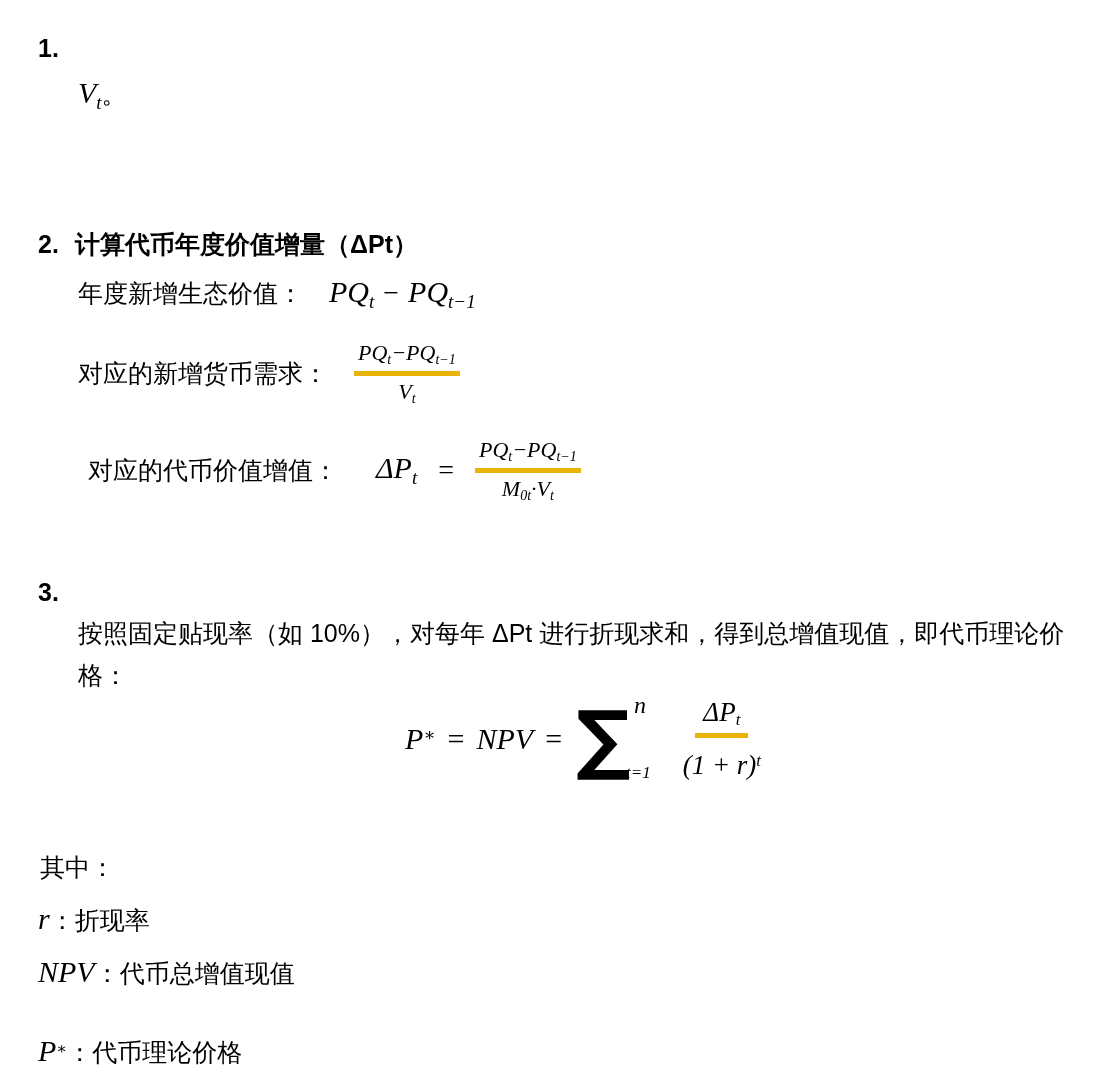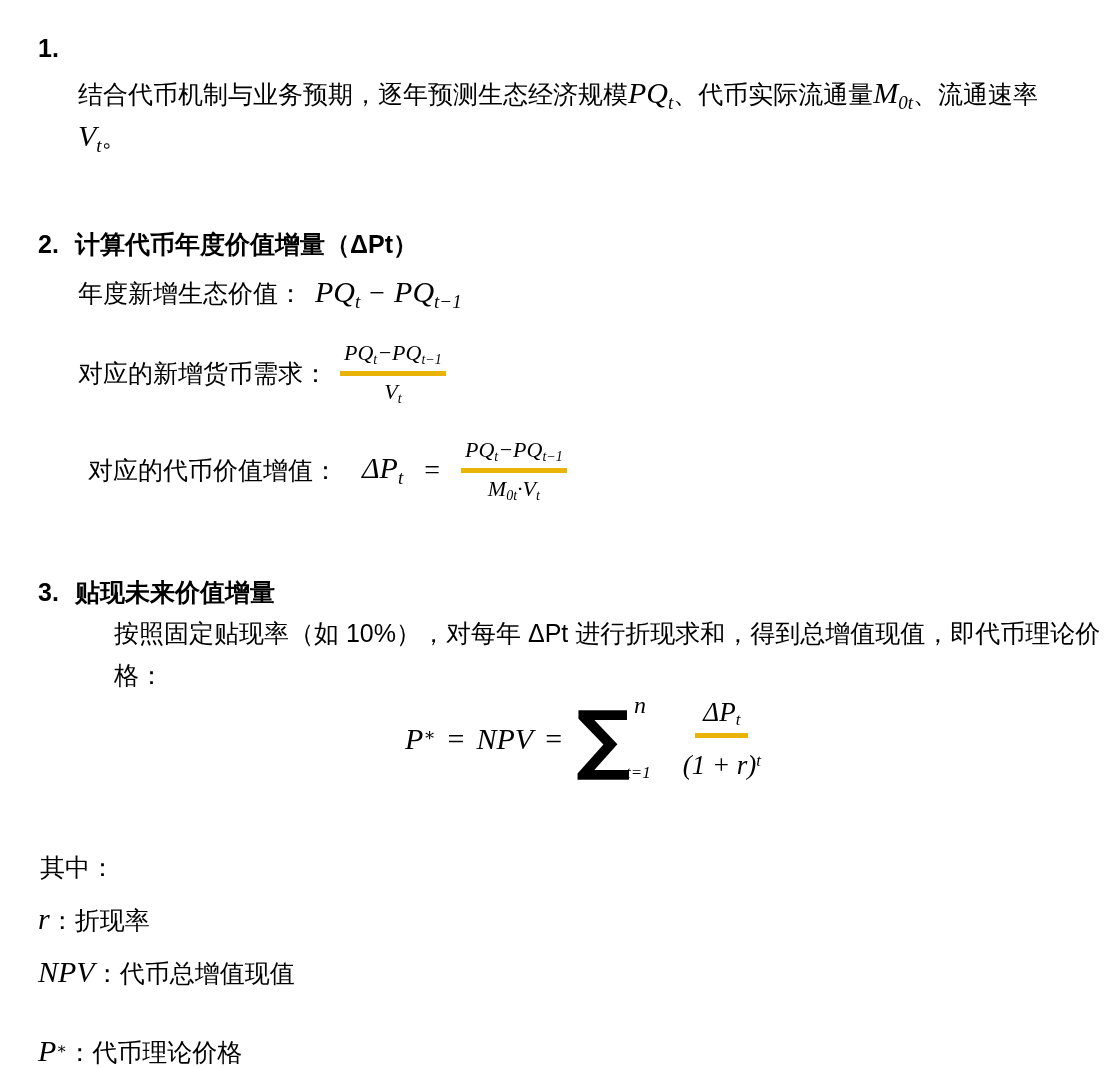--- a/index.html
+++ b/index.html
@@ -12,28 +12,28 @@
   }
   .abs { position:absolute; }
 
   
   .li-head { display:flex; font-weight:bold; font-size:25px; line-height:30px; }
   .li-num { width:37px; flex:none; }
   .li-head sub { font-size:15px; vertical-align:-0.25em; font-weight:bold; }
 
   
   .body-line { line-height:43px; white-space:nowrap; }
-  .para-line { line-height:42px; white-space:nowrap;margin-left:36px; }
+  .para-line { line-height:42px; white-space:nowrap; }
 
   
   .mi { font-family:"Liberation Serif","DejaVu Serif",serif; font-style:italic; font-size:30px; line-height:1; }
   .mi sub { font-size:19px; vertical-align:-0.3em; }
   .mi sup { font-size:18px; vertical-align:0.45em; }
   .mop { font-family:"Liberation Serif","DejaVu Serif",serif; font-style:normal; font-size:28px; margin:0 9px; }
-  .ml10 { margin-left:12px; }
+  .ml10 { margin-left:26px; }
 
   
   .frac { display:inline-flex; flex-direction:column; align-items:center; text-align:center;
           font-family:"Liberation Serif","DejaVu Serif",serif; font-style:italic; vertical-align:middle; }
   .frac .fnum { font-size:22px; line-height:1.15; border-bottom:5px solid #eab308; padding:0 4px 3px 4px; white-space:nowrap; }
   .frac .fden { font-size:22px; line-height:1.15; padding-top:3px; white-space:nowrap;text-align:right; }
   .frac sub { font-size:14px; vertical-align:-0.25em; }
   .frac sup { font-size:14px; vertical-align:0.5em; }
   .flexrow { display:flex; align-items:center; }
 
@@ -58,23 +58,20 @@
 <body>
 
 <div class="page">
 
   <div class="abs li-head" style="left:38px; top:33px;">
     <span class="li-num">1.</span>
   </div>
 
   <div class="abs" style="left:78px; top:73px;">
     <div class="body-line">
-      <span>结合代币机制与业务预期，逐年预测生态经济规模</span><span class="mi"><span>PQ</span><sub>t</sub></span><span>、代币实际流通量</span><span class="mi"><span>M</span><sub>0t</sub></span><span>、流通速率</span>
-    </div>
-    <div class="body-line">
       <span class="mi"><span>V</span><sub>t</sub></span><span>。</span>
     </div>
   </div>
 
   <div class="abs li-head" style="left:38px; top:229px;">
     <span class="li-num">2.</span>
     <span>计算代币年度价值增量（ΔPt）</span>
   </div>
 
   <div class="abs body-line" style="left:78px; top:272px;">
@@ -94,21 +91,20 @@
     <span class="mi ml10"><span>ΔP</span><sub>t</sub></span>
     <span class="mop">=</span>
     <span class="frac">
       <span class="fnum"><span>PQ</span><sub>t</sub><span>−</span><span>PQ</span><sub>t−1</sub></span>
       <span class="fden"><span>M</span><sub>0t</sub><span>·</span><span>V</span><sub>t</sub></span>
     </span>
   </div>
 
   <div class="abs li-head" style="left:38px; top:577px;">
     <span class="li-num">3.</span>
-    <span>贴现未来价值增量</span>
   </div>
 
   <div class="abs" style="left:78px; top:612px;">
     <div class="para-line">按照固定贴现率（如 10%），对每年 ΔPt 进行折现求和，得到总增值现值，即代币理论价</div>
     <div class="para-line">格：</div>
   </div>
 
   <div class="abs formula" style="left:405px; top:694px; height:90px;">
     <span class="mi"><span>P</span><sup>∗</sup></span>
     <span class="f-op">=</span>

